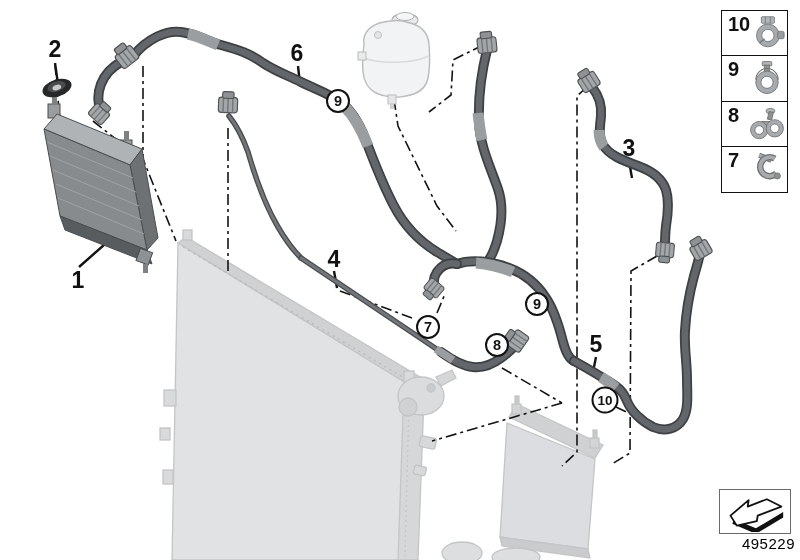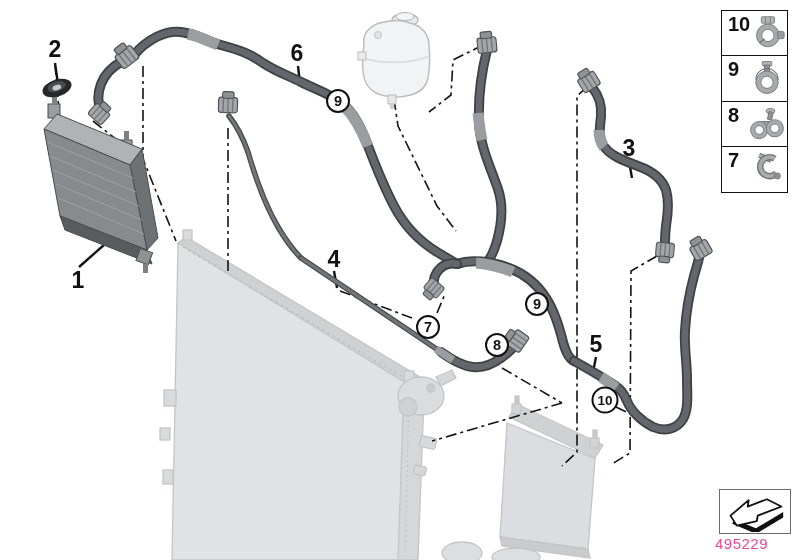--- a/index.html
+++ b/index.html
@@ -29,22 +29,22 @@
   
   .legend{position:absolute;left:721px;top:10px;width:67px;}
   .legend-box{box-sizing:border-box;height:47px;border:1.7px solid #111;background:#fff;
               display:flex;align-items:flex-start;padding:2px 1px 1px 6px;}
   .legend-box + .legend-box{margin-top:-1.7px;}
   .legend-num{font-weight:700;font-size:20px;color:#111;line-height:1.1;}
   .legend-icon{margin-left:auto;}
   
   .stamp-box{position:absolute;left:719px;top:489px;width:72px;height:45px;border:1.6px solid #6a6a6a;
              background:#fff;display:flex;align-items:center;justify-content:center;box-sizing:border-box;}
-  .stamp-code{position:absolute;left:715px;top:535px;width:80px;text-align:left;
-              font-size:15px;color:#ec4899;letter-spacing:.5px;}
+  .stamp-code{position:absolute;left:715px;top:535px;width:80px;text-align:right;
+              font-size:15px;color:#000000;letter-spacing:.5px;}
 </style>
 </head>
 <body>
 
 <div class="canvas">
 
   <svg class="scene" width="800" height="560" viewBox="0 0 800 560">
     <defs>
       <path id="p_e6" d="M 101,112 C 94,94 101,73 121,62"></path>
       <path id="p_h6" d="M 133,56 C 148,38 167,30 181,32 C 197,34 207,41 221,45 C 239,50 249,53 263,63 C 277,72 287,75 301,82 C 317,90 331,94 343,104 C 355,114 362,129 368,146 C 376,167 384,187 394,206 C 404,225 419,241 437,252 C 444,256 450,260 457,264"></path>

